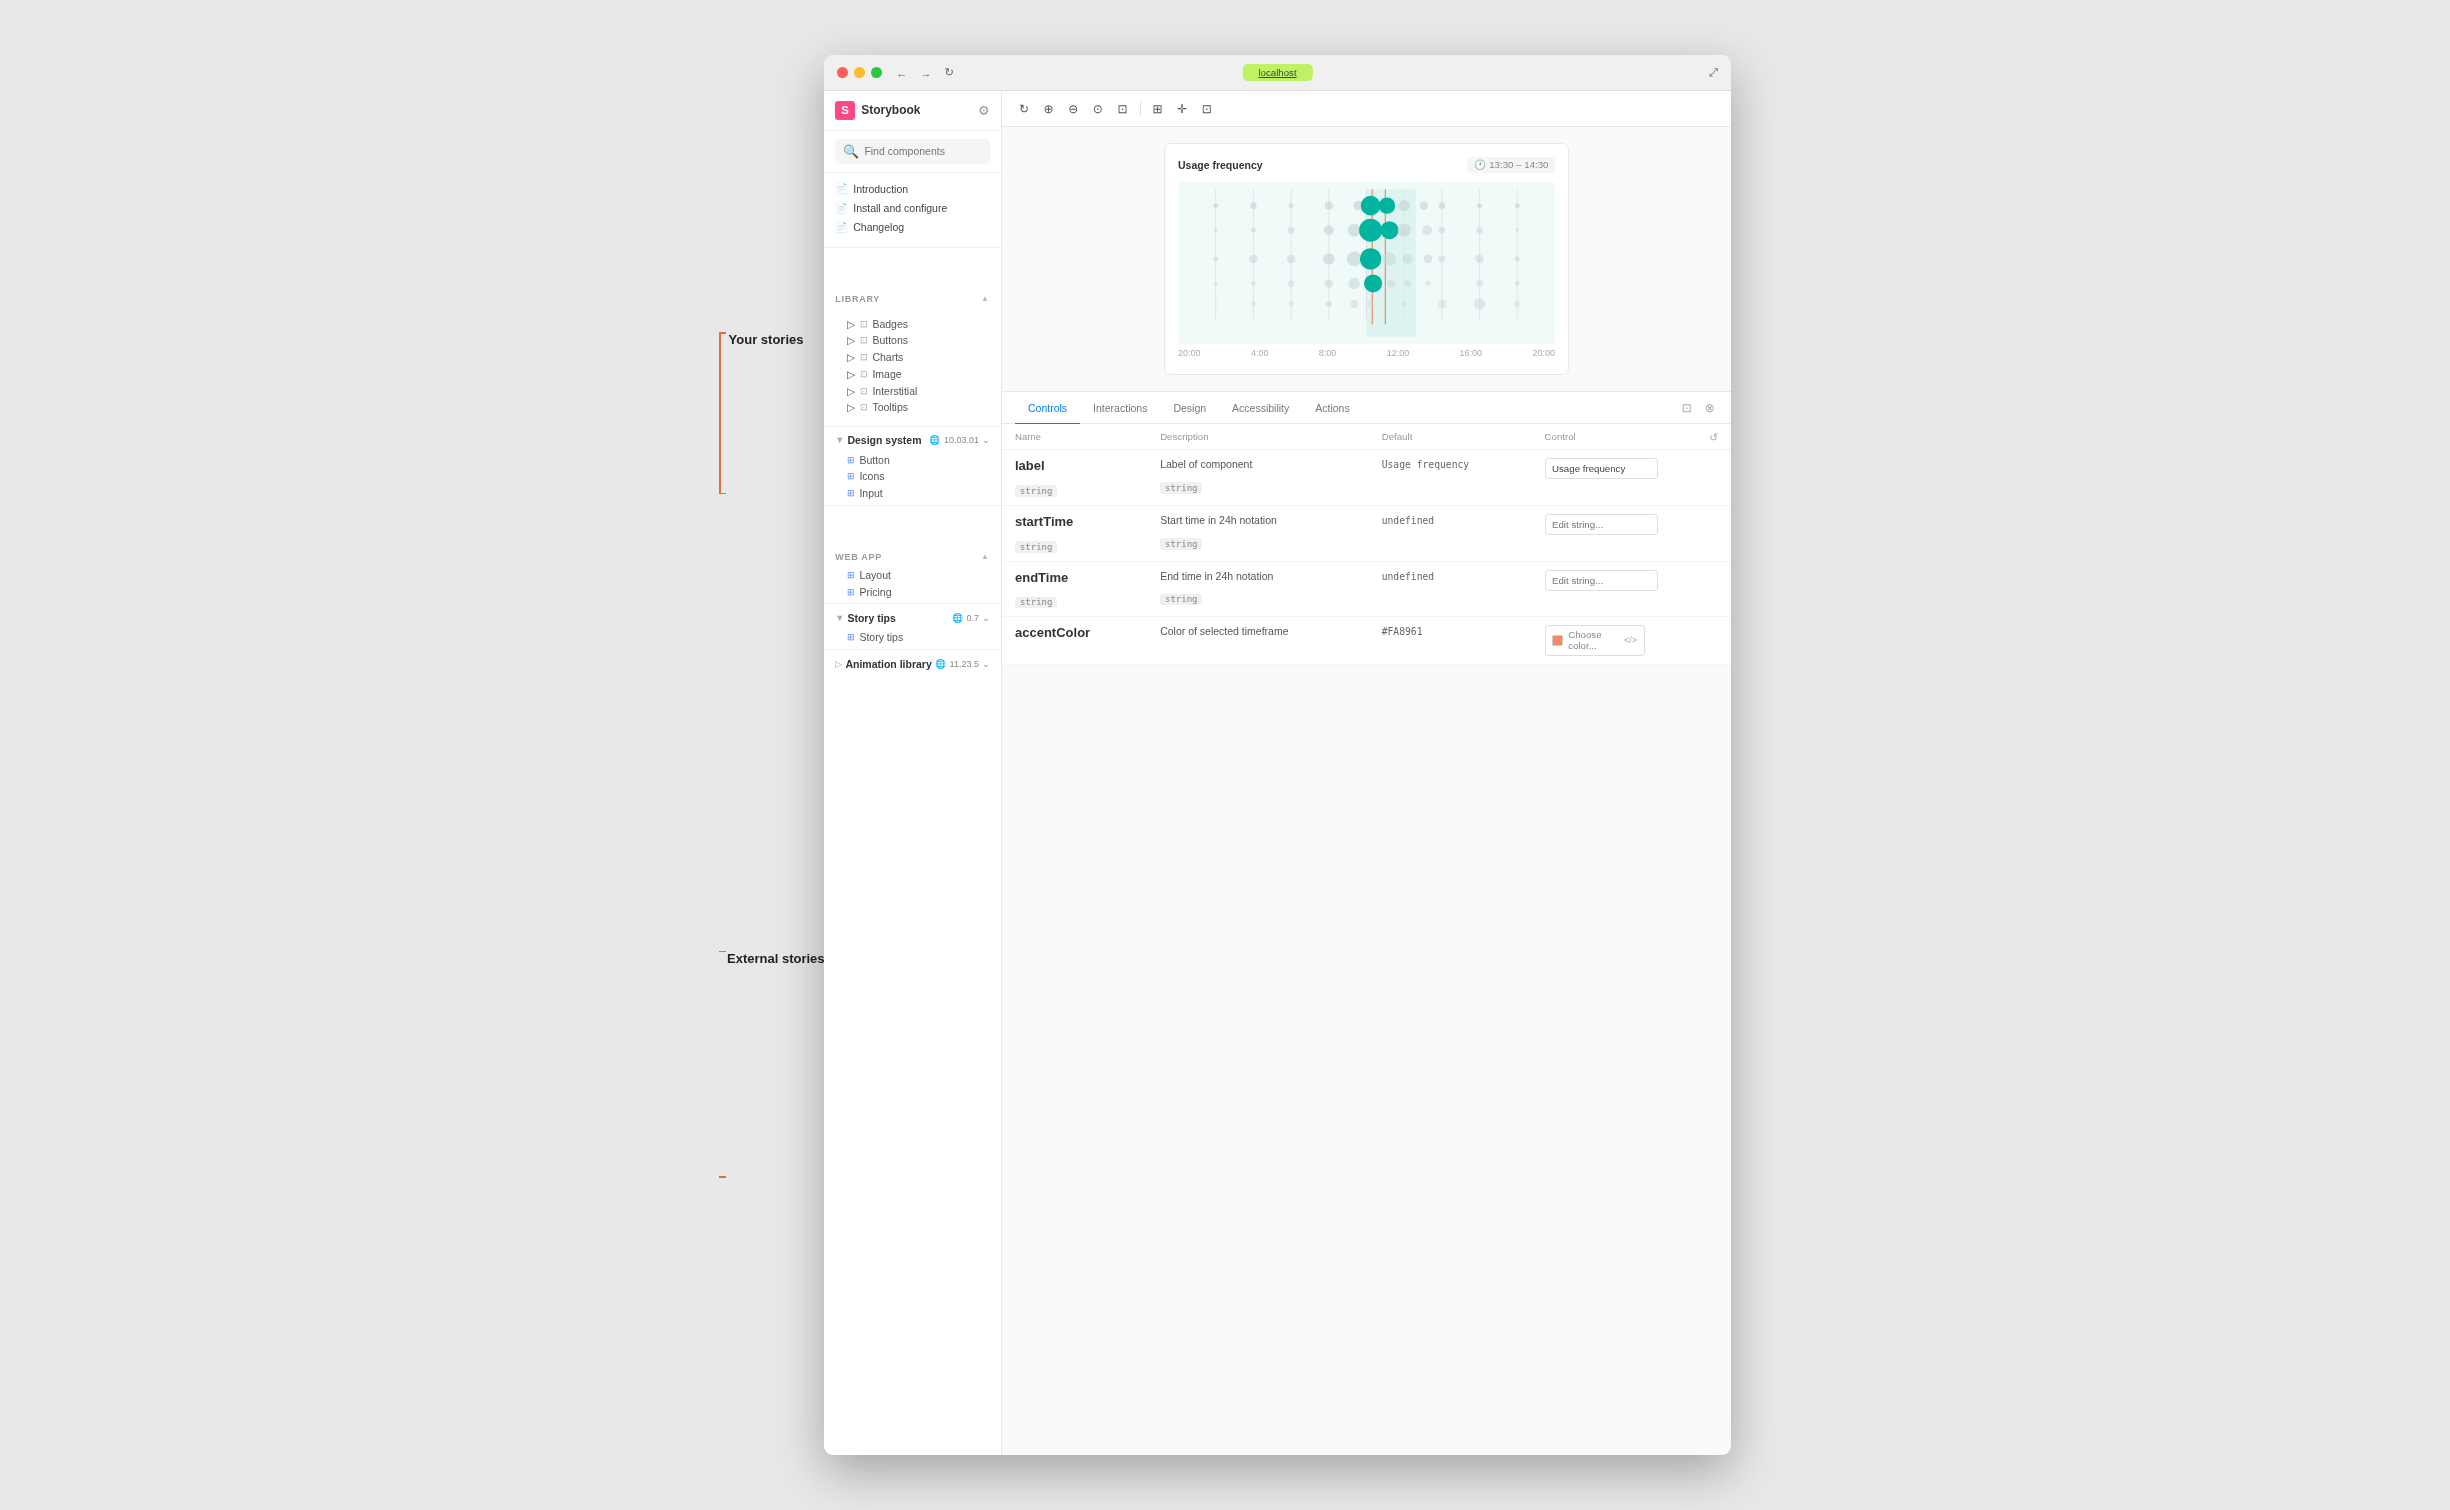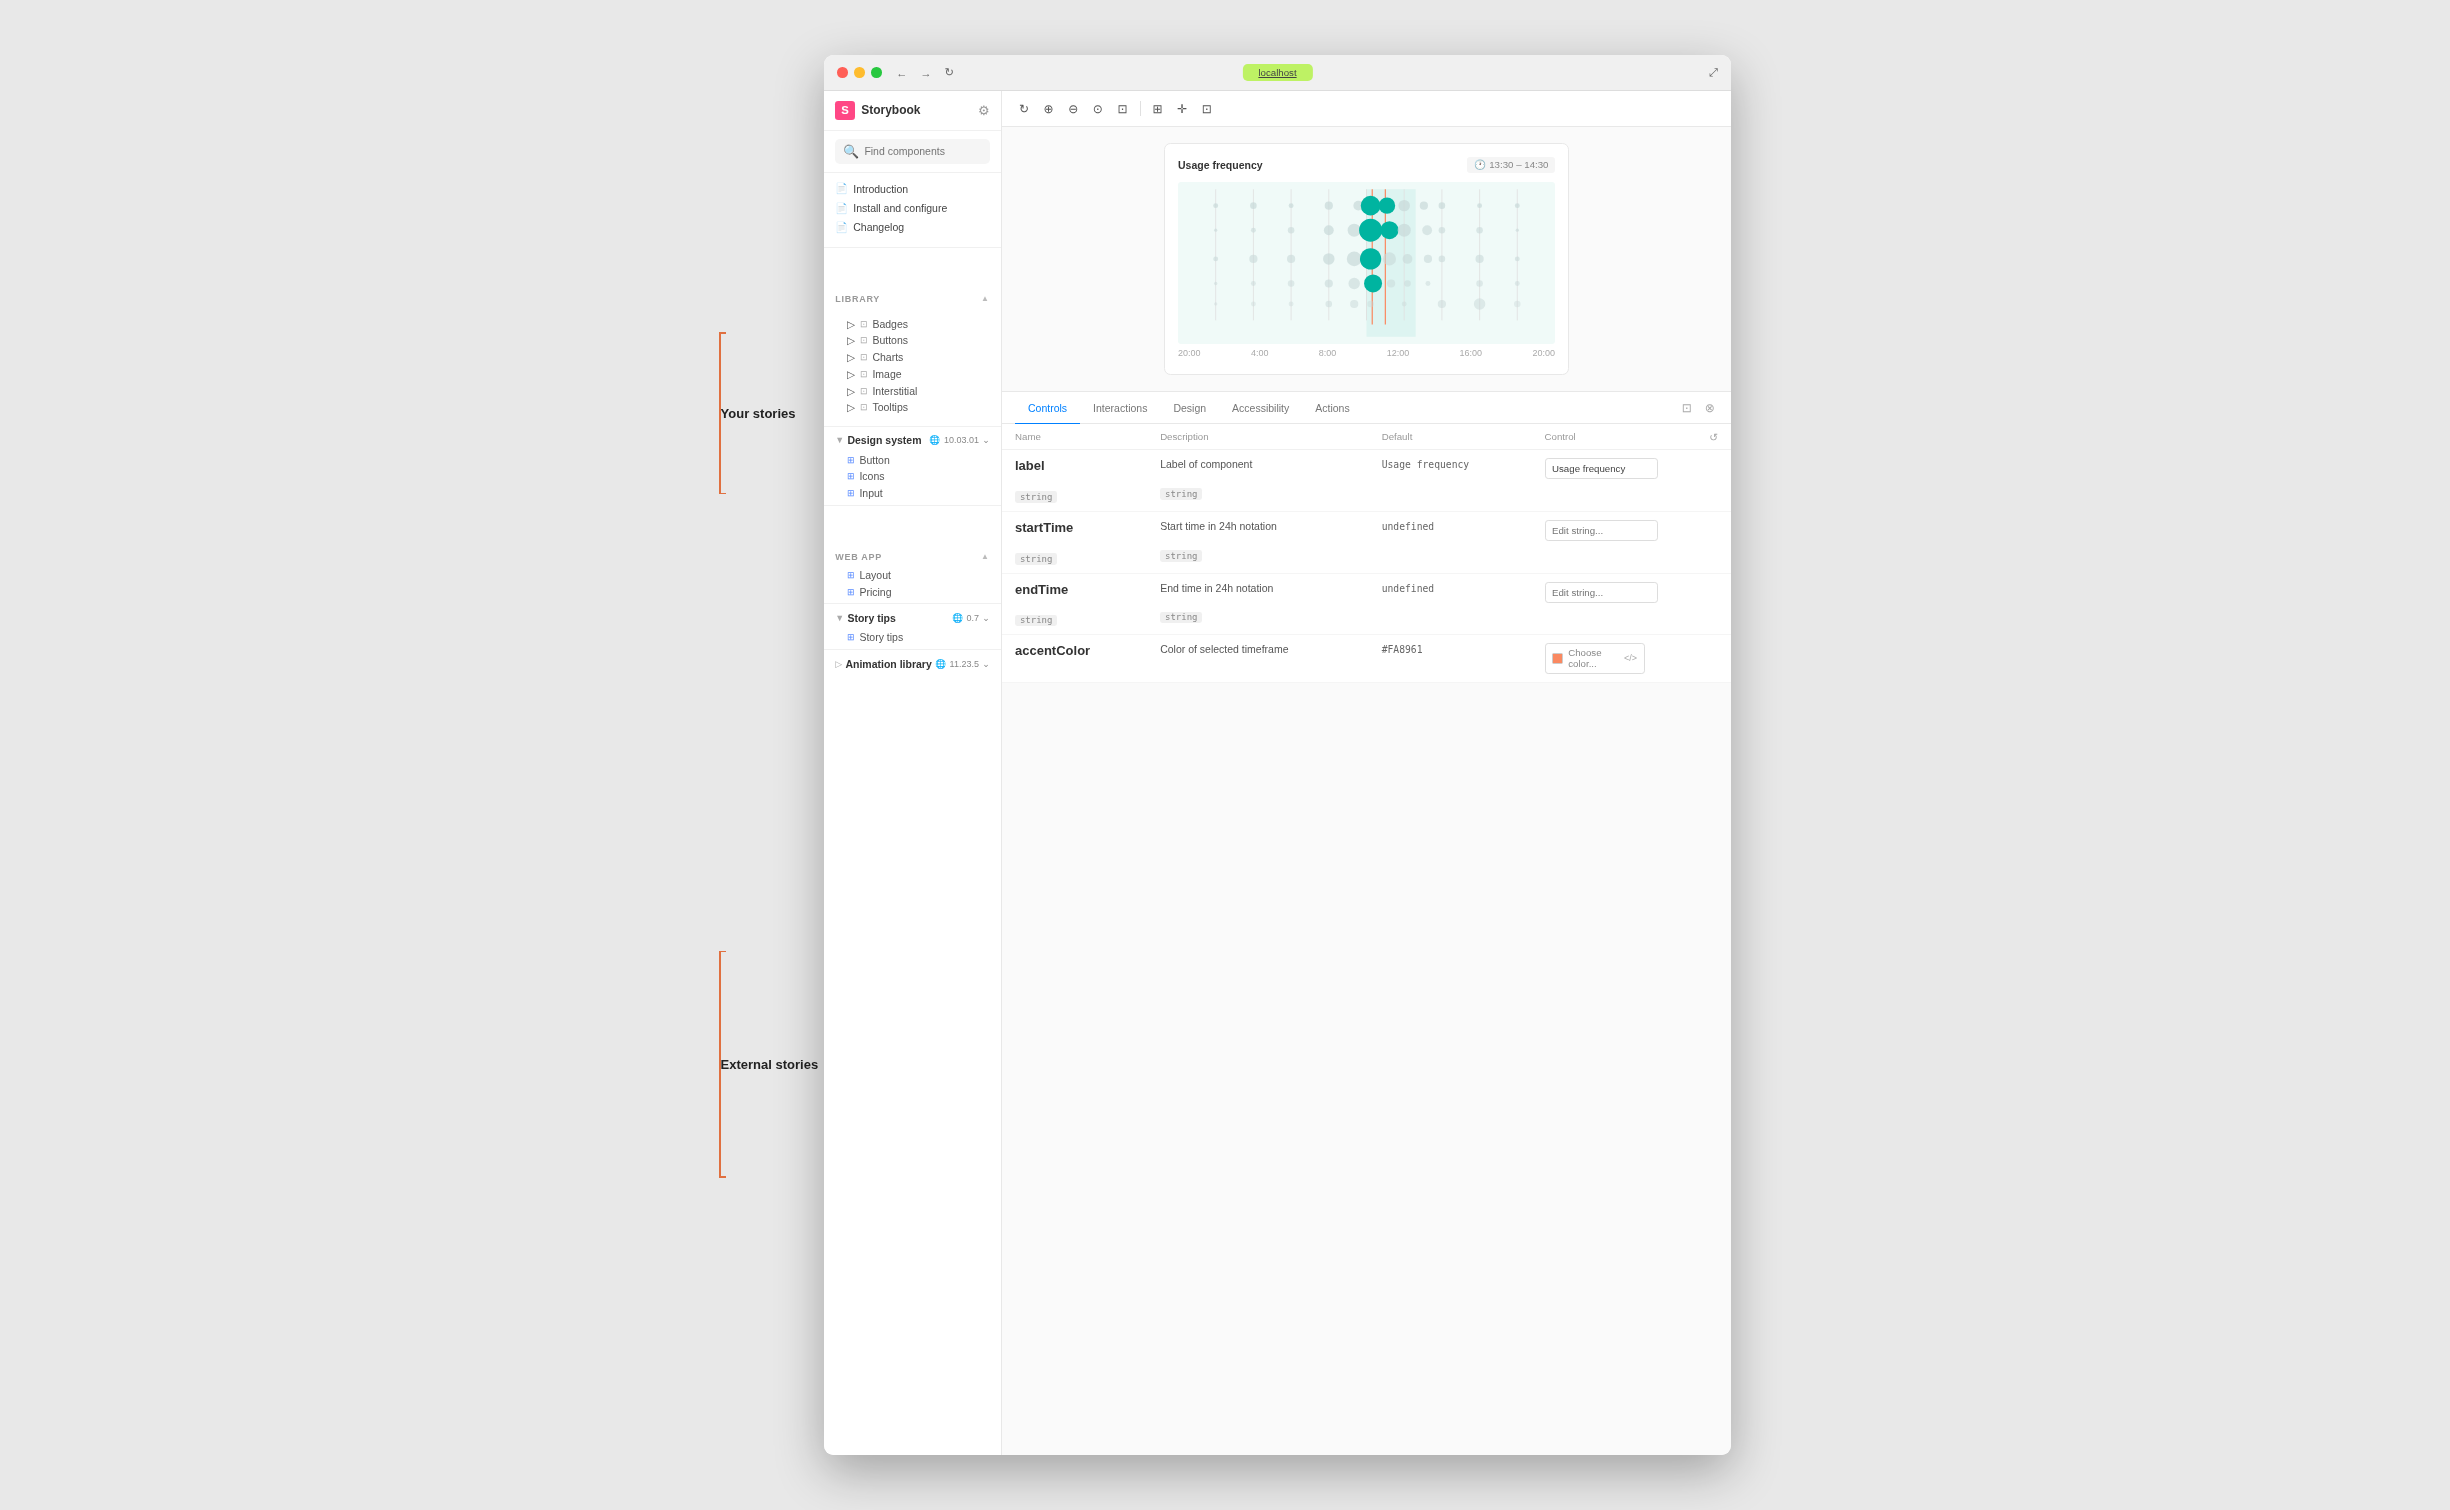--- a/index.html
+++ b/index.html
@@ -356,21 +356,21 @@
       font-size: 13px;
     }
     .prop-type-badge {
       display: inline-block;
       background: #f0f0f0;
       border-radius: 2.4px;
       padding: 0.8px 4.9px;
       font-size: 9px;
       color: #888;
       font-family: monospace;
-      margin-top: 18px;
+      margin-top: 12px;
     }
     .prop-desc {
       color: #555;
       font-size: 10.5px;
     }
     .prop-default {
       font-family: monospace;
       font-size: 9.7px;
       color: #666;
     }
@@ -417,21 +417,21 @@
     }
     .annotations {
       display: flex;
       flex-direction: column;
       justify-content: space-around;
       padding: 49px 0;
       width: 105px;
     }
     .annotation {
       display: flex;
-      align-items: center;
+      gap: 8px;
     }
     .annotation-bracket {
       width: 1.6px;
       background: #e07040;
       border-radius: 0.8px;
       position: relative;
     }
     .annotation-bracket::before,
     .annotation-bracket::after {
       content: '';

